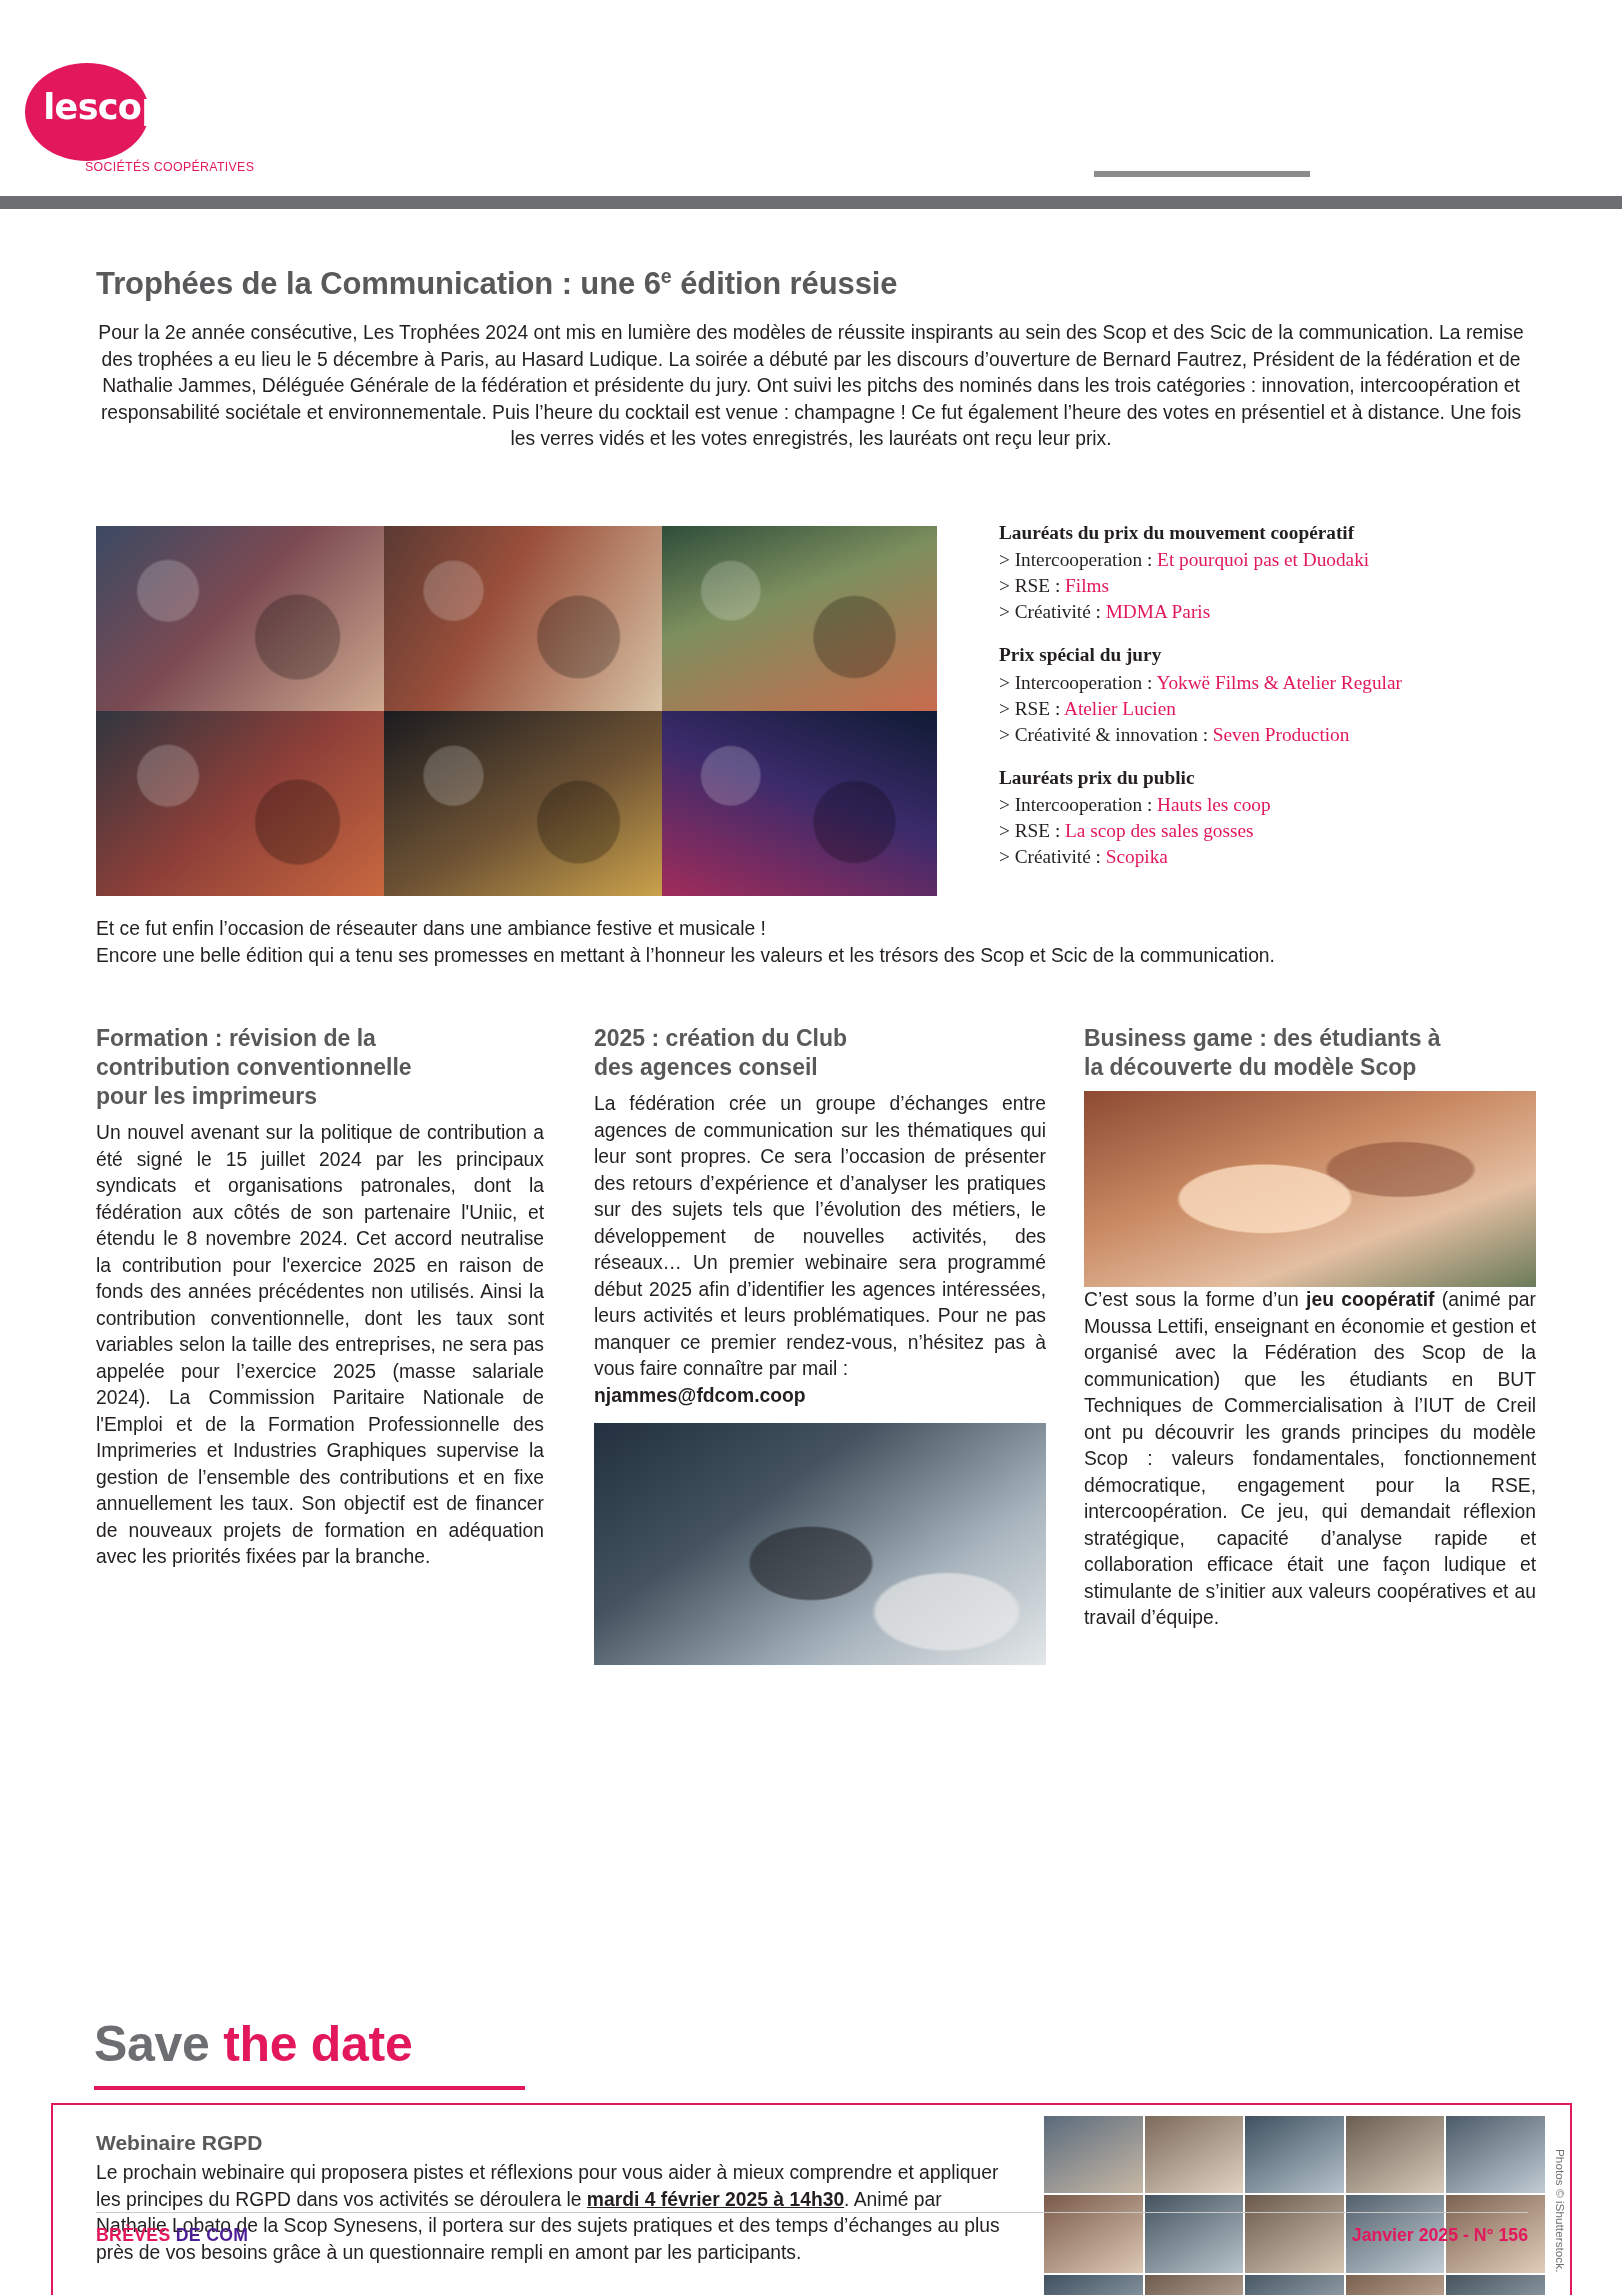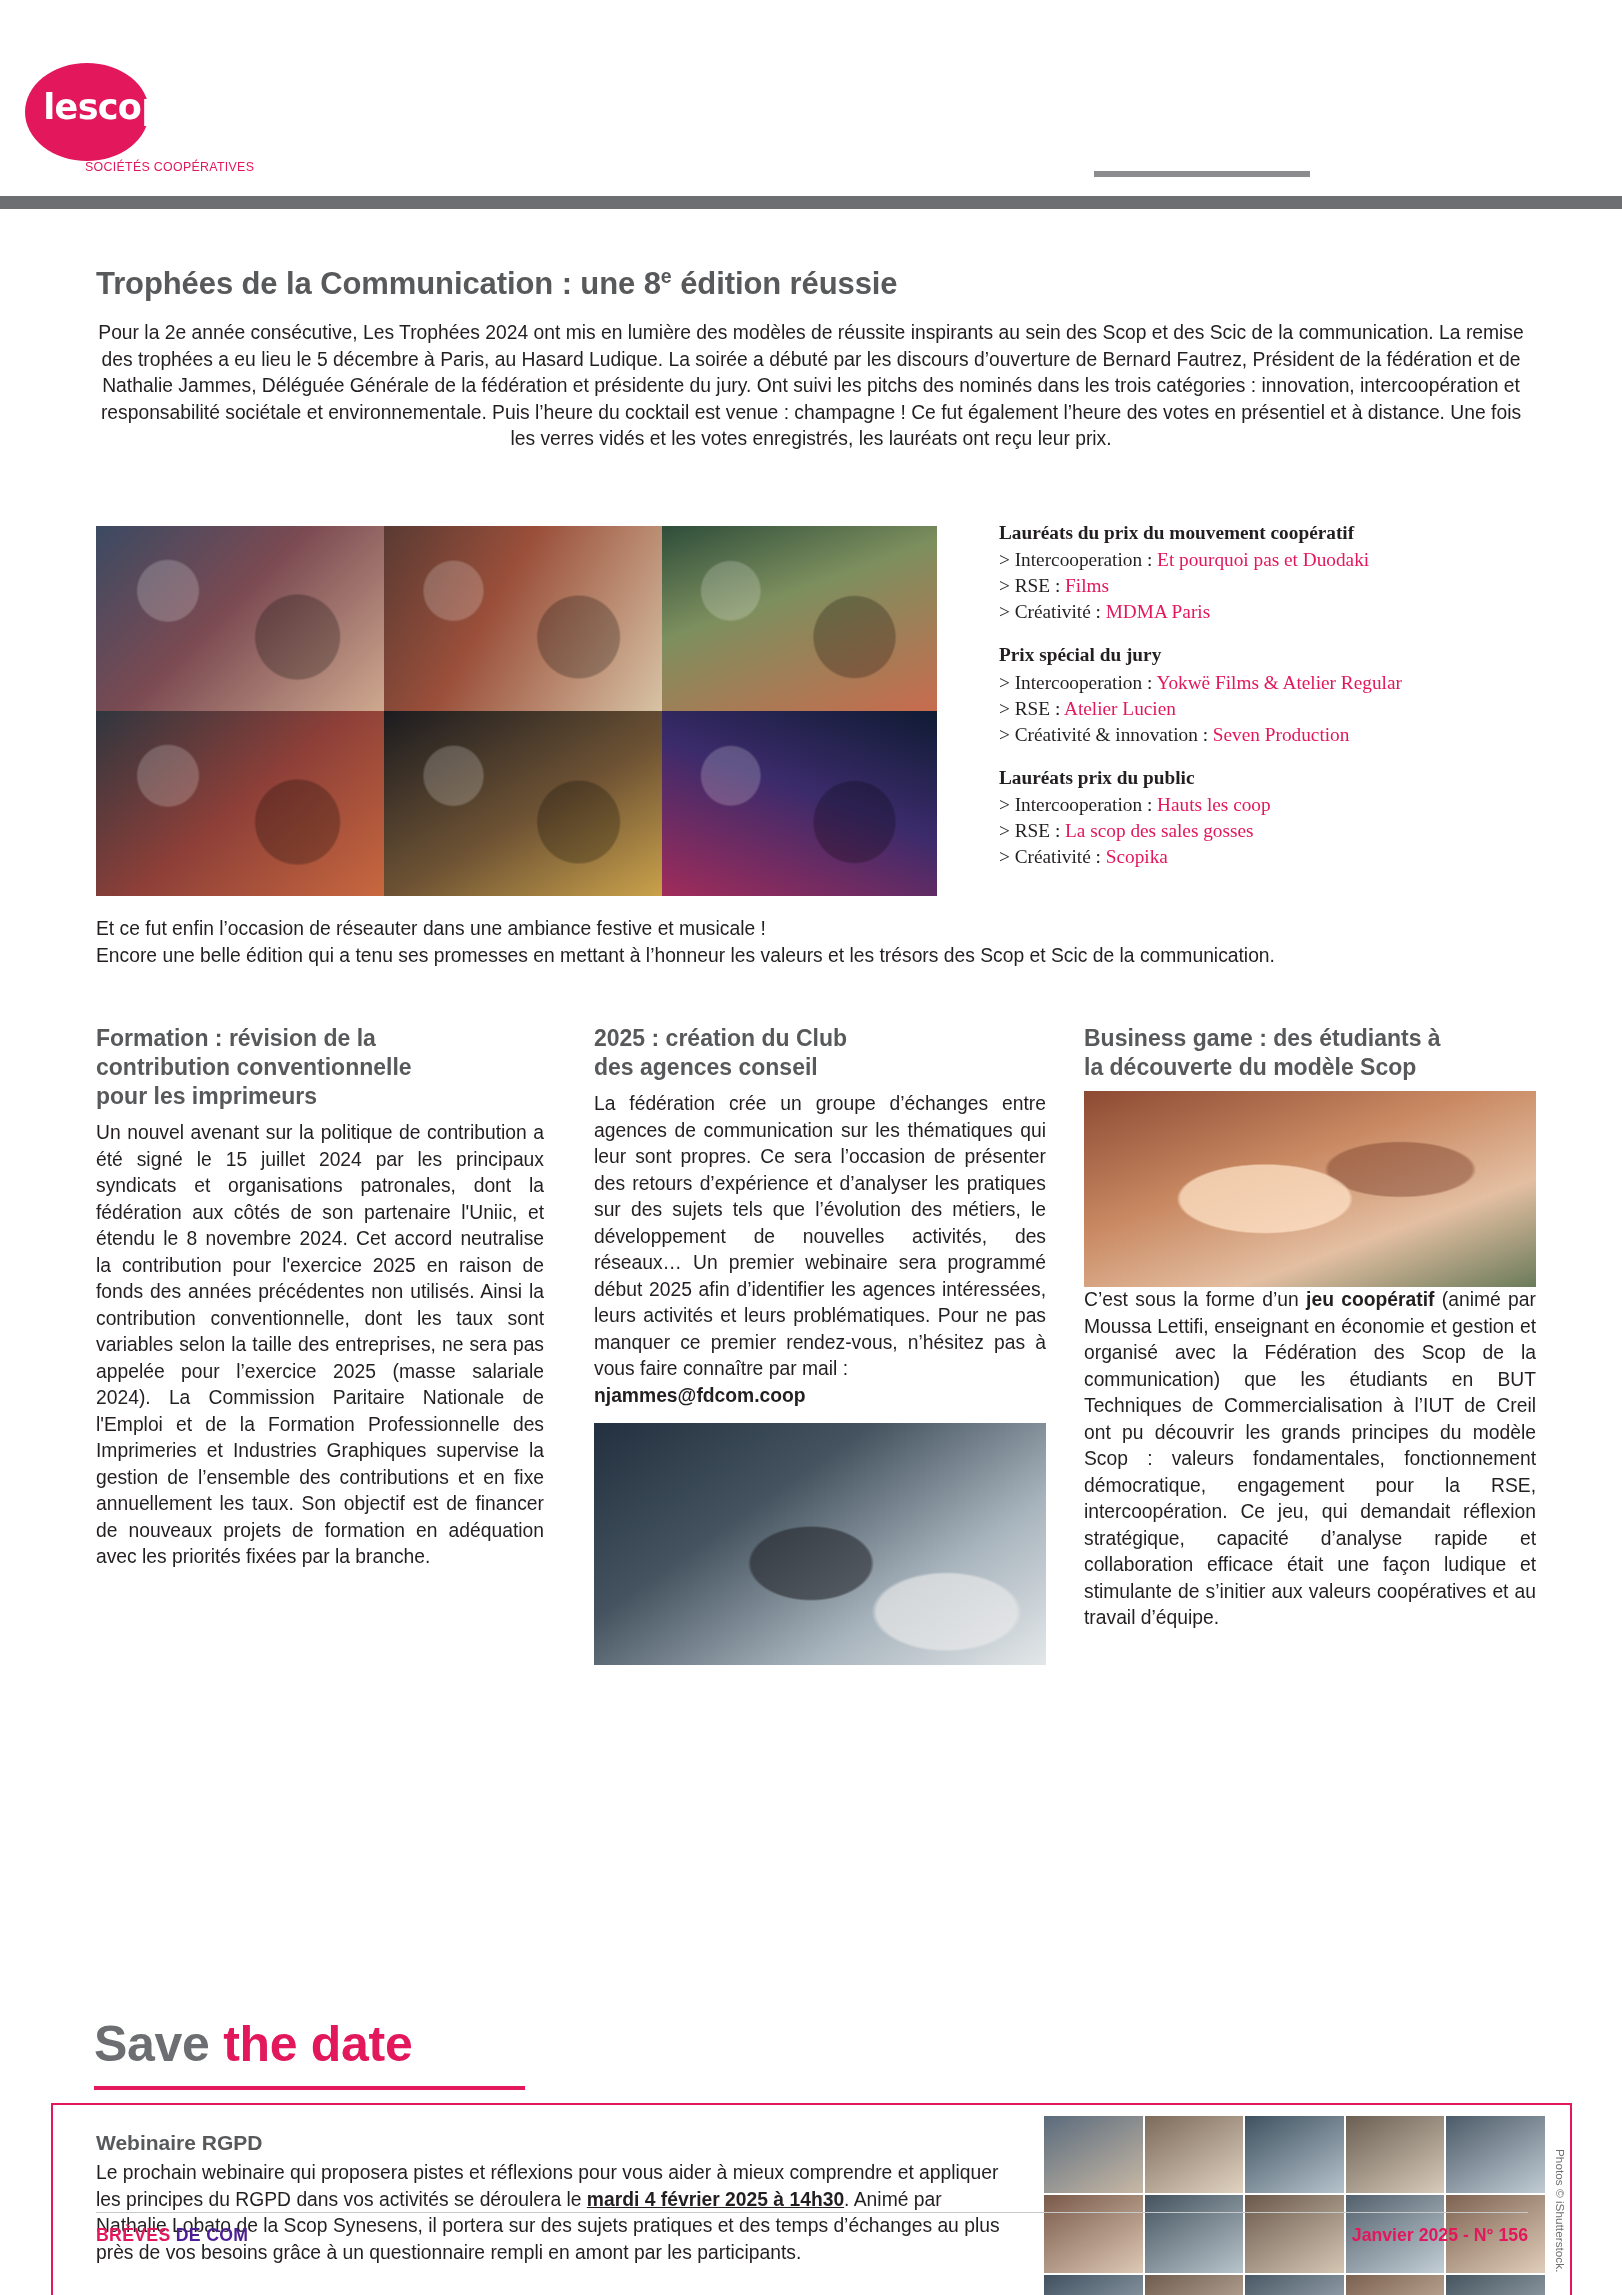--- a/index.html
+++ b/index.html
@@ -346,21 +346,21 @@
     <div class="logo-sub">SOCIÉTÉS COOPÉRATIVES</div>
   </div>
 
   <div class="nav-underline"></div>
   <div class="header-bottom-rule"></div>
 </div>
 
 <div class="content">
 
   <h1 class="article-title">
-    <span>Trophées de la Communication : une 8</span><sup>e</sup><span> édition réussie</span>
+    <span>Trophées de la Communication : une 6</span><sup>e</sup><span> édition réussie</span>
   </h1>
 
   <div class="intro-para">Pour la 2e année consécutive, Les Trophées 2024 ont mis en lumière des modèles de réussite inspirants au sein des Scop et des Scic de la communication. La remise des trophées a eu lieu le 5 décembre à Paris, au Hasard Ludique. La soirée a débuté par les discours d’ouverture de Bernard Fautrez, Président de la fédération et de Nathalie Jammes, Déléguée Générale de la fédération et présidente du jury. Ont suivi les pitchs des nominés dans les trois catégories : innovation, intercoopération et responsabilité sociétale et environnementale. Puis l’heure du cocktail est venue : champagne ! Ce fut également l’heure des votes en présentiel et à distance. Une fois les verres vidés et les votes enregistrés, les lauréats ont reçu leur prix.</div>
 
   <div class="mosaic">
     <div class="ph ph1"></div>
     <div class="ph ph2"></div>
     <div class="ph ph3"></div>
     <div class="ph ph4"></div>
     <div class="ph ph5"></div>

